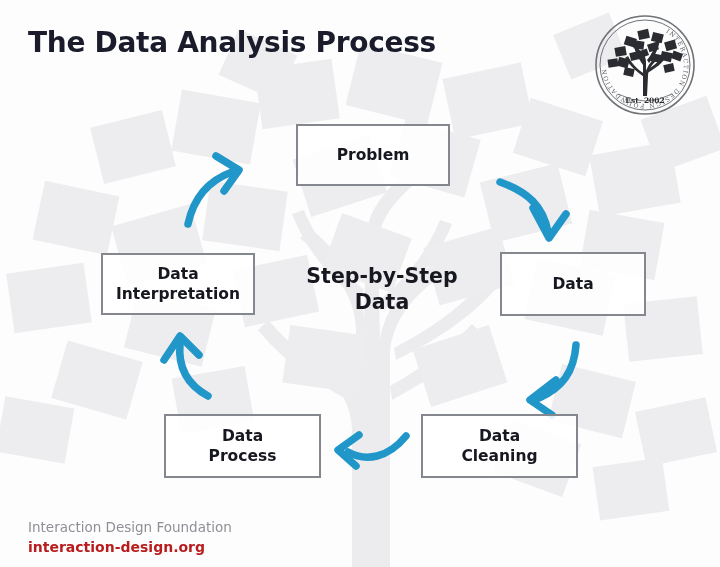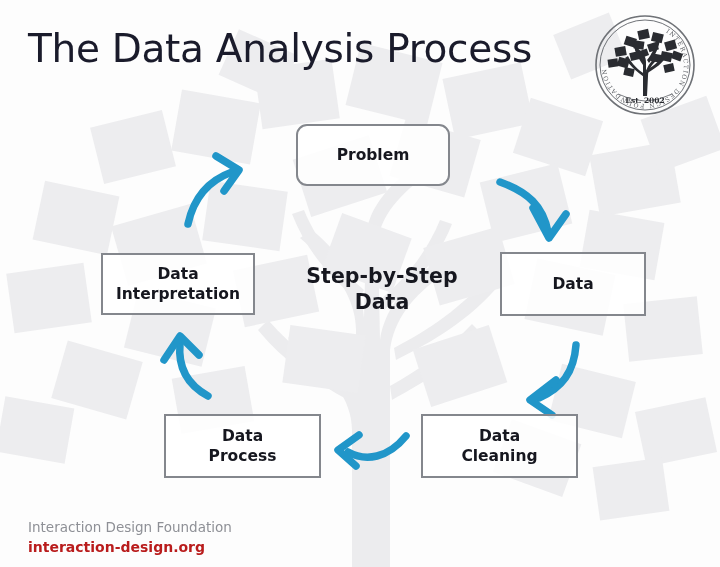--- a/index.html
+++ b/index.html
@@ -23,22 +23,22 @@
     width: 720px; height: 567px;
     z-index: 0;
     pointer-events: none;
   }
 
   
   #title {
     position: absolute;
     left: 28px;
     top: 26px;
-    font-size: 39px;
-    font-weight: 400;
+    font-size: 28px;
+    font-weight: 700;
     letter-spacing: -0.3px;
     color: #1a1b2b;
     z-index: 5;
     white-space: nowrap;
   }
 
   
   #logo {
     position: absolute;
     left: 594px;
@@ -59,21 +59,21 @@
     justify-content: center;
     text-align: center;
     color: #16171f;
     font-weight: 700;
     font-size: 15.5px;
     line-height: 1.32;
     z-index: 4;
   }
   .node span { display: block; }
 
-  #node-problem      { left: 296px; top: 124px; width: 154px; height: 62px; border-radius: 11px; }
+  #node-problem      { left: 296px; top: 124px; width: 154px; height: 62px; }
   #node-collection   { left: 500px; top: 252px; width: 146px; height: 64px; }
   #node-cleaning     { left: 421px; top: 414px; width: 157px; height: 64px; }
   #node-analysis     { left: 164px; top: 414px; width: 157px; height: 64px; }
   #node-interpret    { left: 101px; top: 253px; width: 154px; height: 62px; }
 
   
   #center-label {
     position: absolute;
     left: 292px;
     top: 264px;

